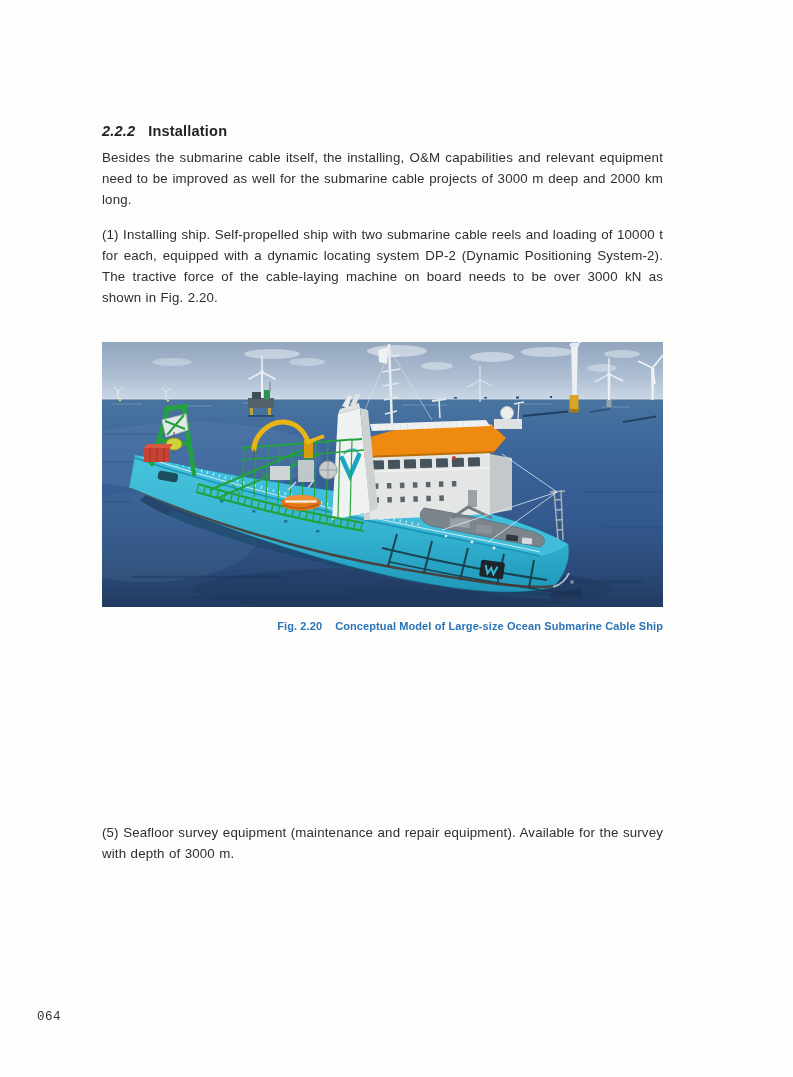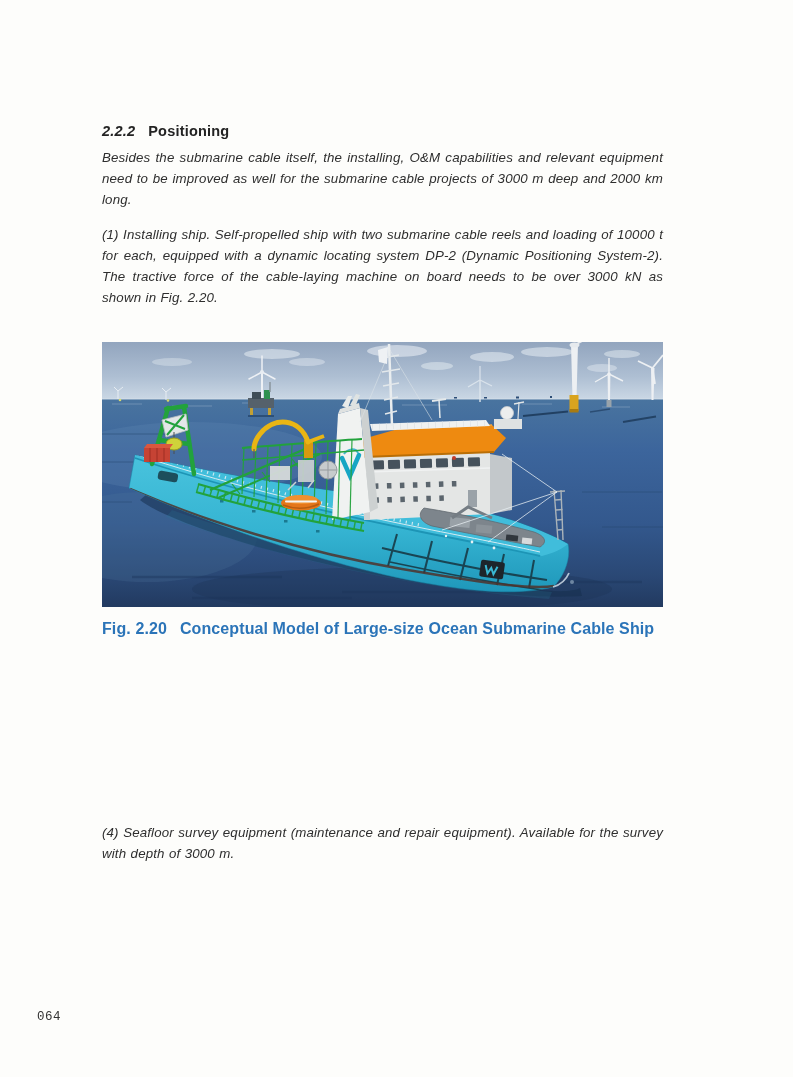--- a/index.html
+++ b/index.html
@@ -6,40 +6,40 @@
     --caption-blue:#2b74b8;
     --hull-turquoise:#35b4d2;
     --roof-orange:#ee8a10;
     --machinery-green:#22a23c;
   }
   html,body{margin:0;padding:0;}
   body{width:793px;height:1077px;background:#fdfdfb;font-family:"Liberation Sans",sans-serif;}
   .page{position:relative;width:793px;height:1077px;background:#fdfdfb;overflow:hidden;}
   .heading{position:absolute;left:102px;top:111px;font-size:14.5px;font-weight:bold;color:#232323;letter-spacing:.2px;}
   .heading .num{margin-right:13px;font-style:italic;}
-  .body-para{position:absolute;left:102px;width:561px;margin:0;font-size:13.3px;line-height:21px;color:#2e2e2e;text-align:justify;letter-spacing:.15px;word-spacing:.5px;font-style:italic;}
+  .body-para{position:absolute;left:102px;width:561px;margin:0;font-size:13.3px;line-height:21px;color:#2e2e2e;text-align:justify;letter-spacing:.15px;word-spacing:.5px;}
   #p1{top:147px}
   #p2{top:224px}
   #p3{top:701px}
   #p4{top:755px}
   #p5{top:822px}
   figure.fig{position:absolute;left:102px;top:342px;width:561px;height:265px;margin:0;}
   figure.fig svg{display:block;width:561px;height:265px;}
-  .caption{position:absolute;left:102px;top:620px;width:561px;text-align:left;font-size:16px;font-weight:bold;color:var(--caption-blue);letter-spacing:.1px;}
+  .caption{position:absolute;left:102px;top:620px;width:561px;text-align:right;font-size:11px;font-weight:bold;color:var(--caption-blue);letter-spacing:.1px;}
   .caption .label{margin-right:13px;}
   .page-number{position:absolute;left:37px;top:1010px;font-size:12.5px;color:#333;letter-spacing:.5px;font-family:Liberation Mono, monospace;}
   .roof{fill:var(--roof-orange);}
   .gs{stroke:var(--machinery-green);fill:none;}
 </style>
 </head>
 <body>
 
 <div class="page">
 
-  <h2 class="heading"><span class="num">2.2.2</span><span>Positioning</span></h2>
+  <h2 class="heading"><span class="num">2.2.2</span><span>Installation</span></h2>
 
   <p class="body-para" id="p1">Besides the submarine cable itself, the installing, O&amp;M capabilities and relevant equipment need to be improved as well for the submarine cable projects of 3000 m deep and 2000 km long.</p>
   <p class="body-para" id="p2">(1) Installing ship. Self-propelled ship with two submarine cable reels and loading of 10000 t for each, equipped with a dynamic locating system DP-2 (Dynamic Positioning System-2). The tractive force of the cable-laying machine on board needs to be over 3000 kN as shown in Fig. 2.20.</p>
 
   <figure class="fig">
     <svg viewBox="0 0 561 265" role="img" aria-label="3D conceptual rendering of a large turquoise cable-laying ship with green cable-handling machinery, white superstructure with orange roof band, sailing among offshore wind turbines">
       <defs>
         <linearGradient id="sky" x1="0" y1="0" x2="0" y2="1">
           <stop offset="0" stop-color="#92a5be"></stop>
             <stop offset="0.6" stop-color="#aebfd3"></stop>
@@ -336,16 +336,16 @@
         </g>
 
         <path d="M451,245 C458,243 464,238 467,231" stroke="#d8e5ef" stroke-width="1.8" opacity=".8" fill="none"></path>
         <circle cx="470" cy="240" r="2" fill="#bcd2e2" opacity=".5"></circle>
       </g>
     </svg>
   </figure>
 
   <div class="caption"><span class="label">Fig. 2.20</span><span>Conceptual Model of Large-size Ocean Submarine Cable Ship</span></div>
 
-  <p class="body-para" id="p5">(4) Seafloor survey equipment (maintenance and repair equipment). Available for the survey with depth of 3000 m.</p>
+  <p class="body-para" id="p5">(5) Seafloor survey equipment (maintenance and repair equipment). Available for the survey with depth of 3000 m.</p>
 
   <div class="page-number">064</div>
 </div>
 
 </body></html>

